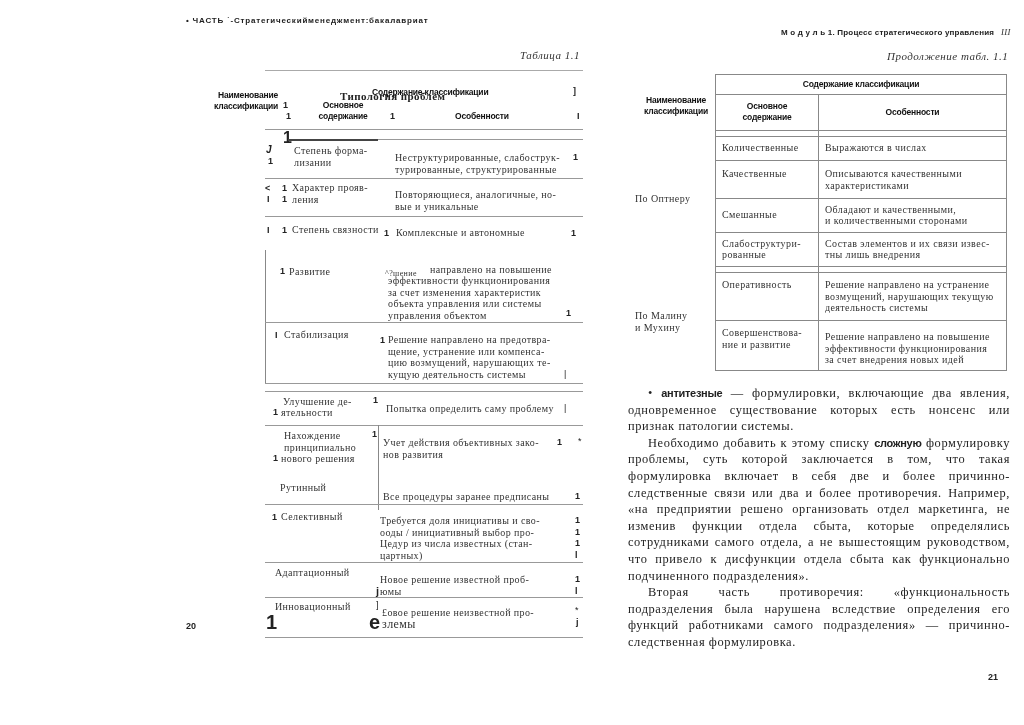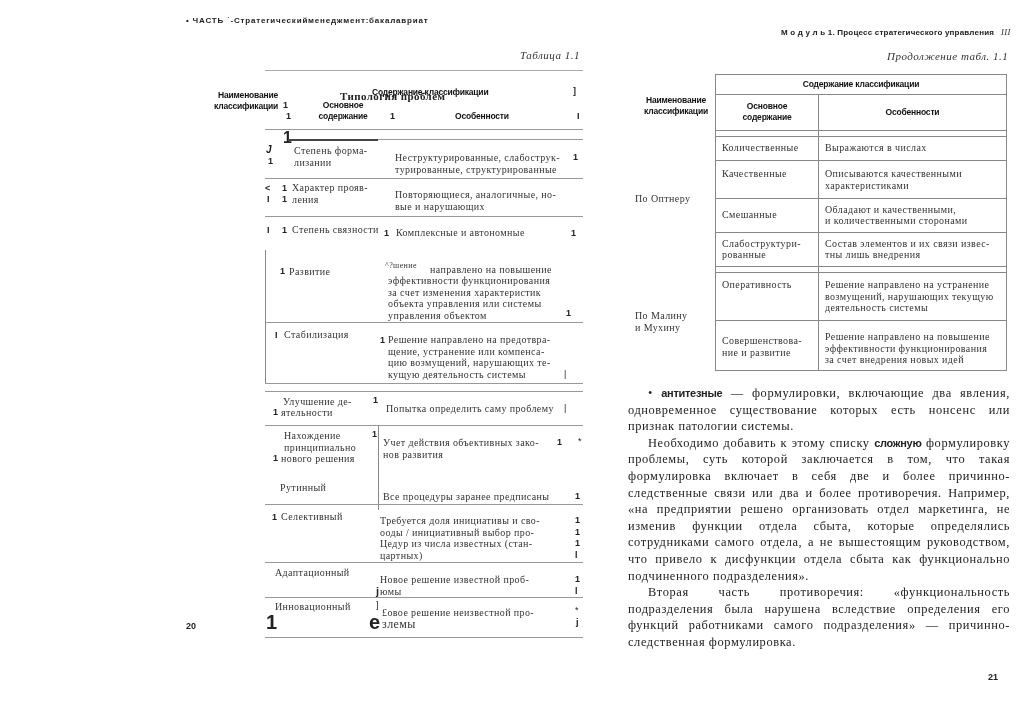--- a/index.html
+++ b/index.html
@@ -62,35 +62,35 @@
 <div class="mark" style="left:265px;top:183px;">&lt;</div>
 <div class="mark" style="left:282px;top:183px;">1</div>
 <div class="mark" style="left:267px;top:194px;">I</div>
 <div class="mark" style="left:282px;top:194px;">1</div>
 <div class="abs cell" style="left:292px;top:182px;">
   <div>Характер прояв-</div>
   <div>ления</div>
 </div>
 <div class="abs cell" style="left:395px;top:189px;">
   <div>Повторяющиеся, аналогичные, но-</div>
-  <div>вые и нарушающих</div>
+  <div>вые и уникальные</div>
 </div>
 <div class="hl" style="left:265px;top:216px;width:318px;"></div>
 
 <div class="mark" style="left:267px;top:225px;">I</div>
 <div class="mark" style="left:282px;top:225px;">1</div>
 <div class="abs cell" style="left:292px;top:224px;">Степень связности</div>
 <div class="mark" style="left:384px;top:228px;">1</div>
 <div class="abs cell" style="left:396px;top:227px;">Комплексные и автономные</div>
 <div class="mark" style="left:571px;top:228px;">1</div>
 
 <div class="vl" style="left:265px;top:250px;height:133px;"></div>
 <div class="mark" style="left:280px;top:266px;">1</div>
 <div class="abs cell" style="left:289px;top:266px;">Развитие</div>
-<div class="abs cell" style="left:385px;top:260px;font-size:8px;">^?шение</div>
+<div class="abs cell" style="left:385px;top:268px;font-size:8px;">^?шение</div>
 <div class="abs cell" style="left:430px;top:264px;">направлено на повышение</div>
 <div class="abs cell" style="left:388px;top:275px;">
   <div>эффективности функционирования</div>
   <div>за счет изменения характеристик</div>
   <div>объекта управления или системы</div>
   <div>управления объектом</div>
 </div>
 <div class="mark" style="left:566px;top:308px;">1</div>
 <div class="hl" style="left:265px;top:322px;width:318px;"></div>
 
@@ -222,21 +222,21 @@
       </tr>
   <tr style="height:48px;">
     <td class="cell" style="padding-top:6px;">Оперативность</td>
     <td class="cell" style="padding-top:6px;">
       <div>Решение направлено на устранение</div>
       <div>возмущений, нарушающих текущую</div>
       <div>деятельность системы</div>
     </td>
   </tr>
   <tr style="height:48px;">
-    <td class="cell" style="padding-top:14px;margin-left:9px;">
+    <td class="cell" style="padding-top:6px;margin-left:9px;">
       <div>Совершенствова-</div>
       <div>ние и развитие</div>
     </td>
     <td class="cell" style="padding-top:10px;">
       <div>Решение направлено на повышение</div>
       <div>эффективности функционирования</div>
       <div>за счет внедрения новых идей</div>
     </td>
   </tr>
 </tbody>

